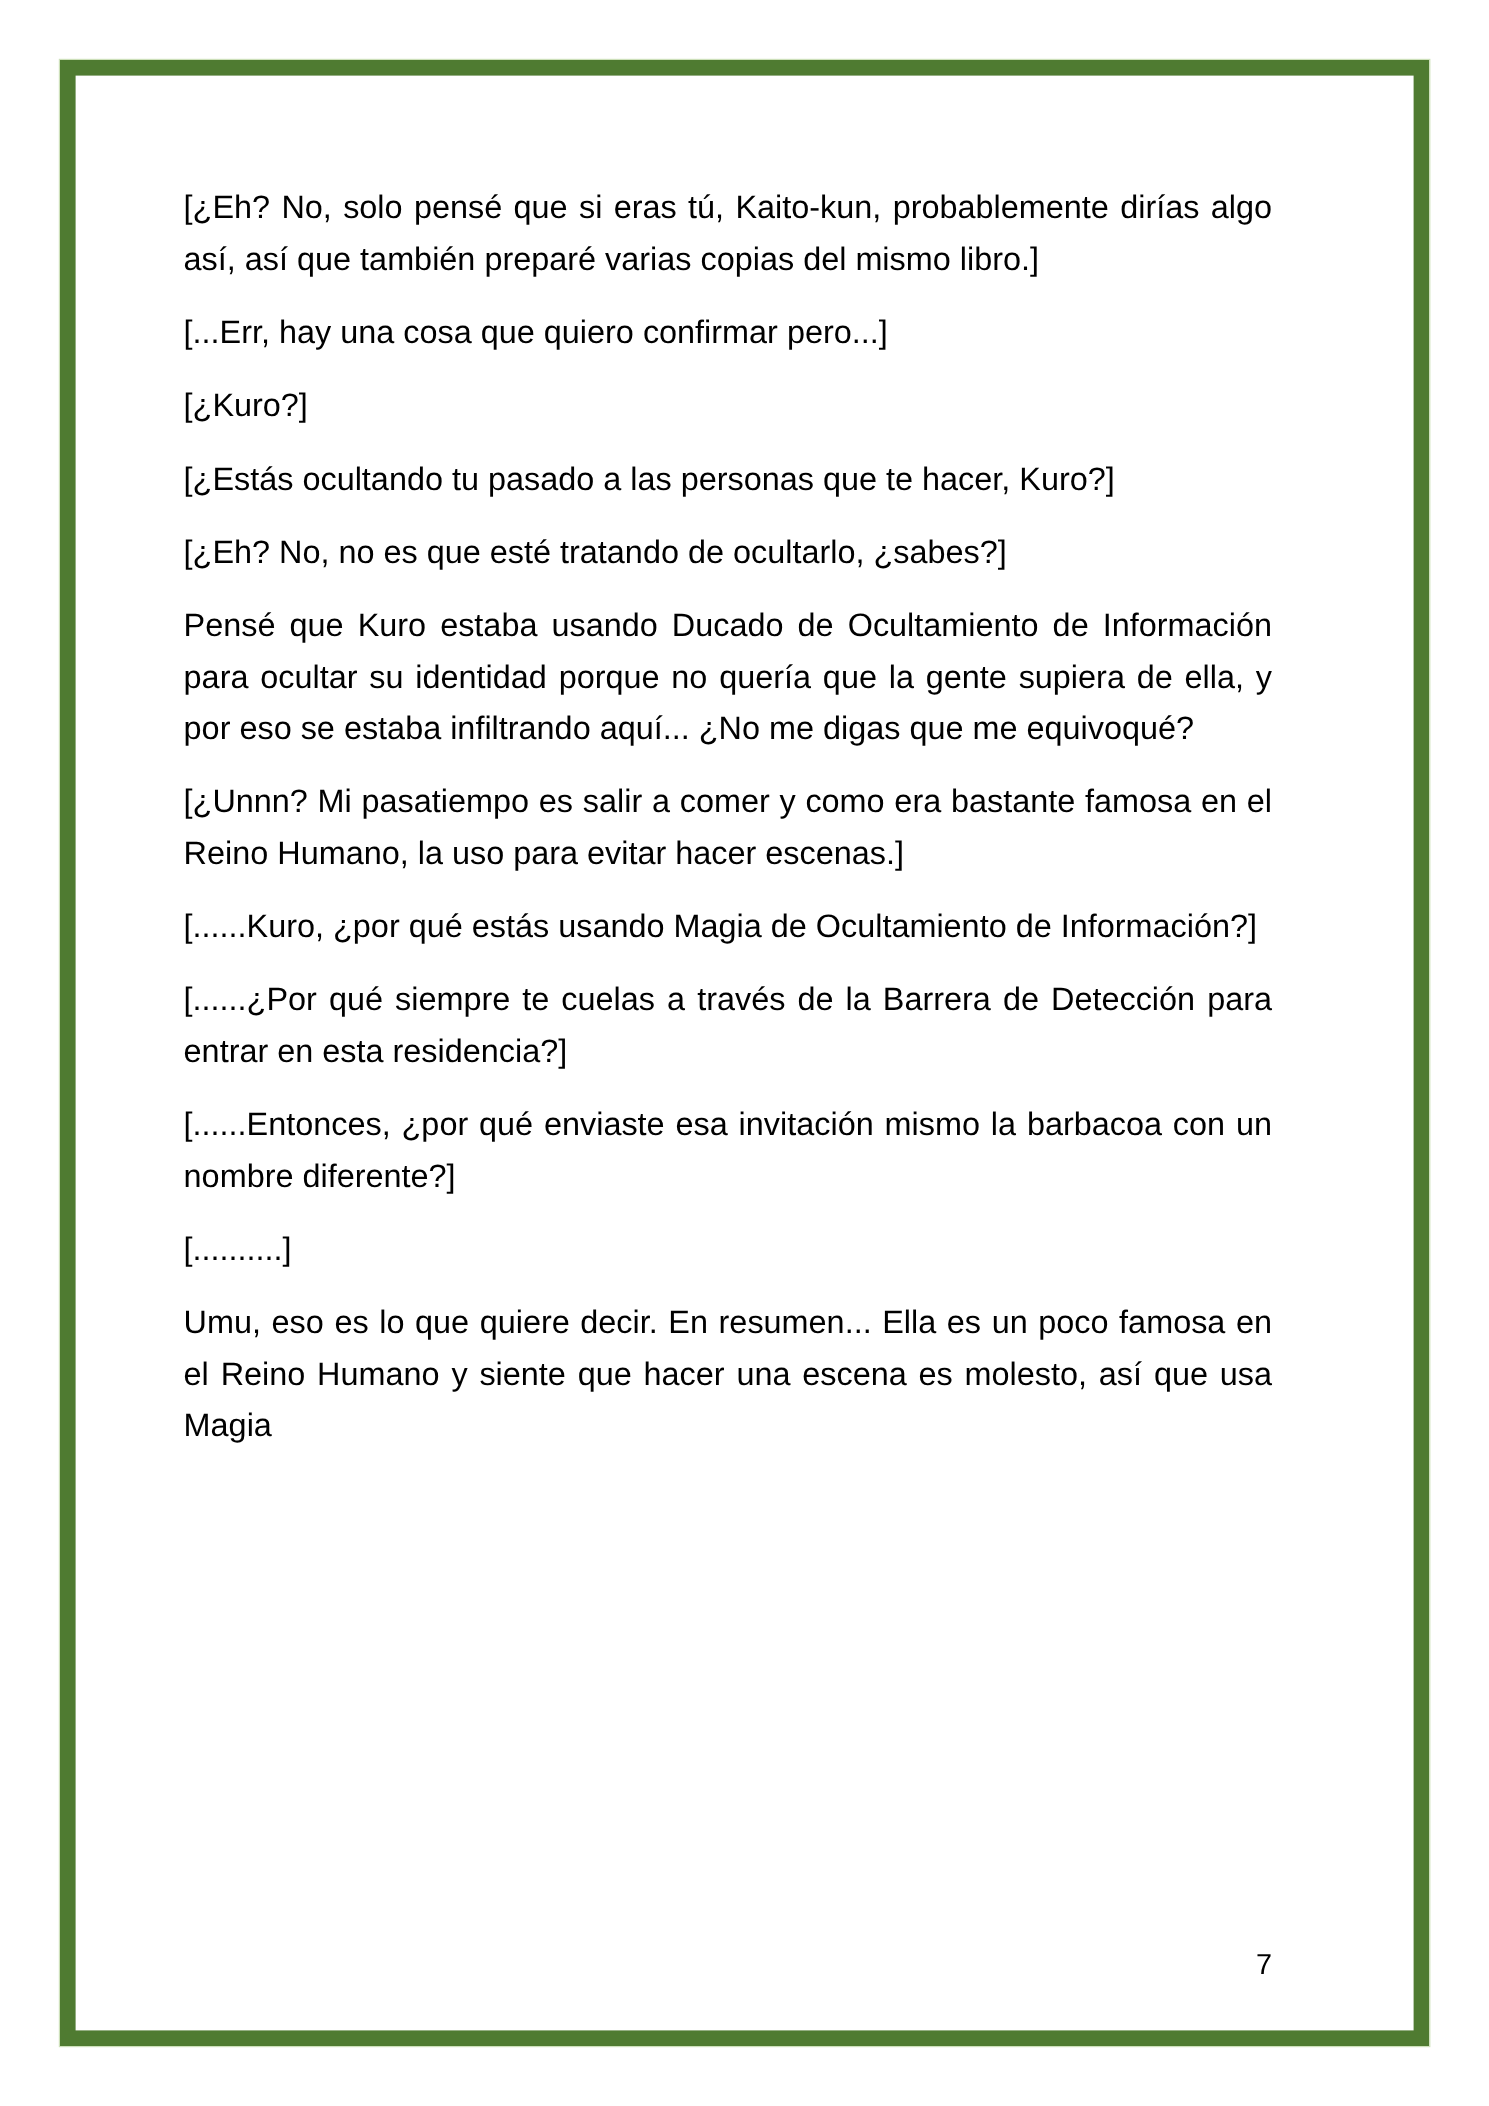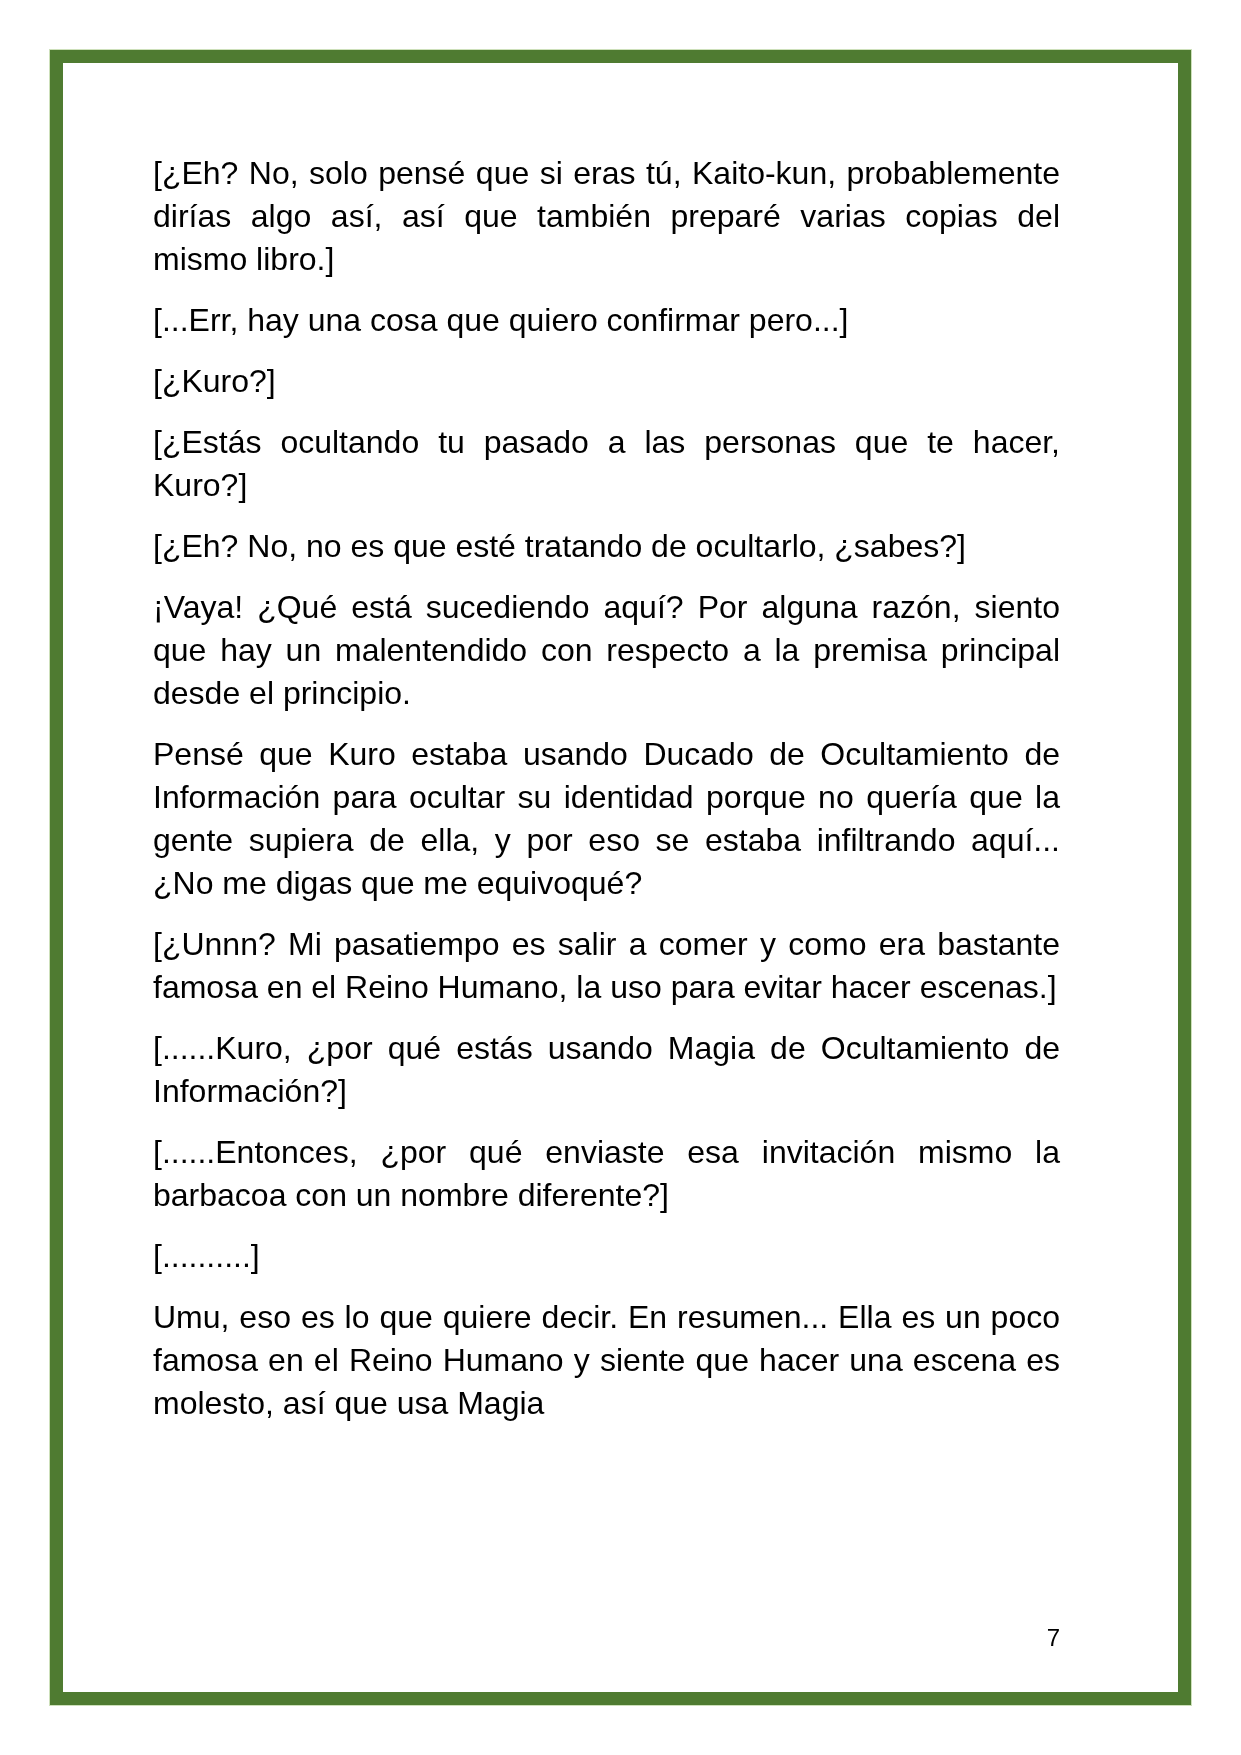--- a/index.html
+++ b/index.html
@@ -29,21 +29,21 @@
     height: 1655px;
     border: 13px solid var(--border-color);
     outline: 1px solid var(--border-halo);
   }
   .page-content {
     position: absolute;
     left: 153px;
     top: 152px;
     width: 907px;
     color: var(--text-color);
-    font-size: 32px;
+    font-size: 27px;
     line-height: 43px;
   }
   .page-content p {
     text-align: justify;
     margin: 0 0 18px 0;
     word-spacing: normal;
   }
   .page-number {
     position: absolute;
     left: 153px;
@@ -60,23 +60,23 @@
 
 <div class="page">
   <div class="page-frame"></div>
 
   <div class="page-content">
     <p>[¿Eh? No, solo pensé que si eras tú, Kaito-kun, probablemente dirías algo así, así que también preparé varias copias del mismo libro.]</p>
     <p>[...Err, hay una cosa que quiero confirmar pero...]</p>
     <p>[¿Kuro?]</p>
     <p>[¿Estás ocultando tu pasado a las personas que te hacer, Kuro?]</p>
     <p>[¿Eh? No, no es que esté tratando de ocultarlo, ¿sabes?]</p>
-    <p>¡Vaya! ¿Qué está sucediendo aquí? Por alguna razón, siento que hay un malentendido con respecto a la premisa principal desde el principio.</p>
     <p>Pensé que Kuro estaba usando Ducado de Ocultamiento de Información para ocultar su identidad porque no quería que la gente supiera de ella, y por eso se estaba infiltrando aquí... ¿No me digas que me equivoqué?</p>
     <p>[¿Unnn? Mi pasatiempo es salir a comer y como era bastante famosa en el Reino Humano, la uso para evitar hacer escenas.]</p>
     <p>[......Kuro, ¿por qué estás usando Magia de Ocultamiento de Información?]</p>
+    <p>[......¿Por qué siempre te cuelas a través de la Barrera de Detección para entrar en esta residencia?]</p>
     <p>[......Entonces, ¿por qué enviaste esa invitación mismo la barbacoa con un nombre diferente?]</p>
     <p>[..........]</p>
     <p>Umu, eso es lo que quiere decir. En resumen... Ella es un poco famosa en el Reino Humano y siente que hacer una escena es molesto, así que usa Magia</p>
   </div>
 
   <div class="page-number">7</div>
 </div>
 
 </body></html>

